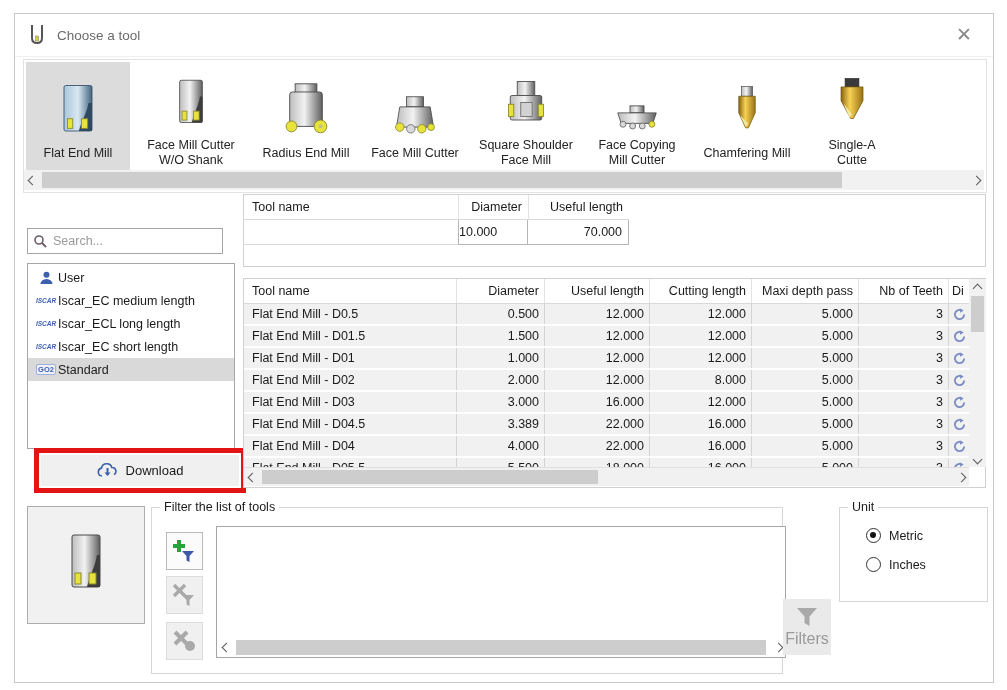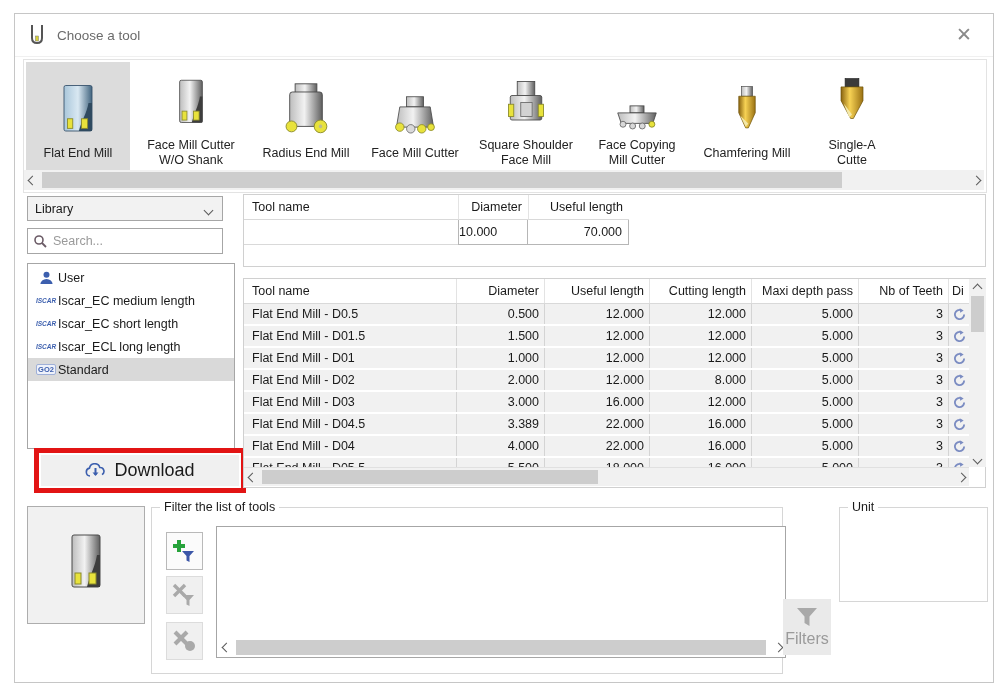--- a/index.html
+++ b/index.html
@@ -32,21 +32,21 @@
   .lib-select .chev{position:absolute;right:10px;}
   .search-box{position:absolute;left:12px;top:214px;width:196px;height:26px;background:#fff;border:1px solid #a6a6a6;display:flex;align-items:center;box-sizing:border-box;}
   .search-box .ph{font-size:12.5px;color:#9a9a9a;margin-left:6px;}
   .lib-list{position:absolute;left:12px;top:249px;width:208px;height:186px;background:#fff;border:1px solid #a6a6a6;box-sizing:border-box;padding-top:2px;}
   .lib-item{height:23px;display:flex;align-items:center;font-size:12.5px;color:#1a1a1a;padding-left:6px;}
   .lib-item.selected{background:#d9d9d9;}
   .lib-item .lico{width:24px;display:flex;justify-content:center;align-items:center;flex:0 0 24px;}
   .logo-txt{font-size:6.5px;font-weight:bold;font-style:italic;color:#3c5fae;letter-spacing:0;}
   .go2-txt{font-size:7.5px;font-weight:bold;color:#3c5fae;border:1px solid #9fb0d8;border-radius:2px;padding:0 1px;background:#eef1fa;}
   .red-rect{position:absolute;left:19px;top:434px;width:212px;height:45px;border:5px solid #e21414;box-sizing:border-box;}
-  .download-btn{position:absolute;left:26px;top:441px;width:198px;height:31px;background:#f0f0f0;display:flex;align-items:center;justify-content:center;font-size:18px;color:#1a1a1a;gap:7px;}
+  .download-btn{position:absolute;left:26px;top:441px;width:198px;height:31px;background:#f0f0f0;display:flex;align-items:center;justify-content:center;font-size:13px;color:#1a1a1a;gap:7px;}
   
   .mini-box{position:absolute;left:228px;top:180px;width:743px;height:73px;background:#fff;border:1px solid #d0d0d0;box-sizing:border-box;}
   .mini-hrow{display:flex;height:25px;line-height:25px;font-size:12.5px;color:#1a1a1a;}
   .mini-hrow .c1{width:214px;padding-left:8px;box-sizing:border-box;border-bottom:1px solid #d9d9d9;}
   .mini-hrow .c2{width:70px;text-align:right;padding-right:6px;box-sizing:border-box;border-left:1px solid #e3e3e3;border-bottom:1px solid #d9d9d9;}
   .mini-hrow .c3{width:101px;text-align:right;padding-right:6px;box-sizing:border-box;border-left:1px solid #e3e3e3;border-bottom:1px solid #d9d9d9;}
   .mini-drow{display:flex;height:25px;line-height:25px;font-size:12.5px;color:#1a1a1a;}
   .mini-drow .c1{width:214px;box-sizing:border-box;border-bottom:1px solid #d9d9d9;}
   .mini-drow .c2{width:70px;text-align:left;padding-right:6px;box-sizing:border-box;border:1px solid #b6b6b6;border-top:none;}
   .mini-drow .c3{width:101px;text-align:right;padding-right:6px;box-sizing:border-box;border:1px solid #b6b6b6;border-top:none;border-left:none;}
@@ -276,24 +276,20 @@
             </div>
           </div>
         </div>
       <div class="sb strip-sb">
         <span class="arr" style="left:0;top:2px;"><span class="chev left"></span></span>
         <span class="arr" style="right:0;top:2px;"><span class="chev right"></span></span>
         <span class="thumb" style="left:18px;top:2px;width:800px;height:16px;"></span>
       </div>
     </div>
 
-    <div class="lib-select">
-      <span>Library</span>
-      <span class="chev down"></span>
-    </div>
 
     <div class="search-box">
       <span style="margin-left:5px;display:flex;">
         <svg width="14" height="14" viewBox="0 0 14 14">
             <circle cx="6" cy="6" r="4" fill="none" stroke="#6b5b66" stroke-width="1.6"></circle>
             <line x1="9" y1="9" x2="13" y2="13" stroke="#6b5b66" stroke-width="1.8"></line>
           </svg>
       </span>
       <span class="ph">Search...</span>
     </div>
@@ -311,27 +307,27 @@
         <div class="lib-item">
           <span class="lico">
             <span class="logo-txt">ISCAR</span>
           </span>
           <span>Iscar_EC medium length</span>
         </div>
         <div class="lib-item">
           <span class="lico">
             <span class="logo-txt">ISCAR</span>
           </span>
-          <span>Iscar_EC short length</span>
+          <span>Iscar_ECL long length</span>
         </div>
         <div class="lib-item">
           <span class="lico">
             <span class="logo-txt">ISCAR</span>
           </span>
-          <span>Iscar_ECL long length</span>
+          <span>Iscar_EC short length</span>
         </div>
         <div class="lib-item selected">
           <span class="lico">
             <span class="go2-txt">GO2</span>
           </span>
           <span>Standard</span>
         </div>
       </div>
 
     <div class="download-btn">
@@ -538,20 +534,30 @@
         <div class="sb hsb-filter">
           <span class="arr" style="left:0;top:0;"><span class="chev left"></span></span>
           <span class="thumb"></span>
           <span class="arr" style="right:-2px;top:0;"><span class="chev right"></span></span>
         </div>
       </div>
     </fieldset>
 
     <fieldset class="fs-unit">
       <legend>Unit</legend>
+      <div id="unit-options">
+          <div class="radio-row">
+            <span class="radio on"></span>
+            <span>Metric</span>
+          </div>
+          <div class="radio-row">
+            <span class="radio"></span>
+            <span>Inches</span>
+          </div>
+        </div>
     </fieldset>
 
     <div class="filters-btn">
       <span style="display:flex;">
         <svg width="24" height="20" viewBox="0 0 24 20">
             <path d="M2 1 L22 1 L14.5 9.5 L14.5 19 L9.5 16 L9.5 9.5 Z" fill="#a9a9a9"></path>
           </svg>
       </span>
       <span class="lbl">Filters</span>
     </div>

